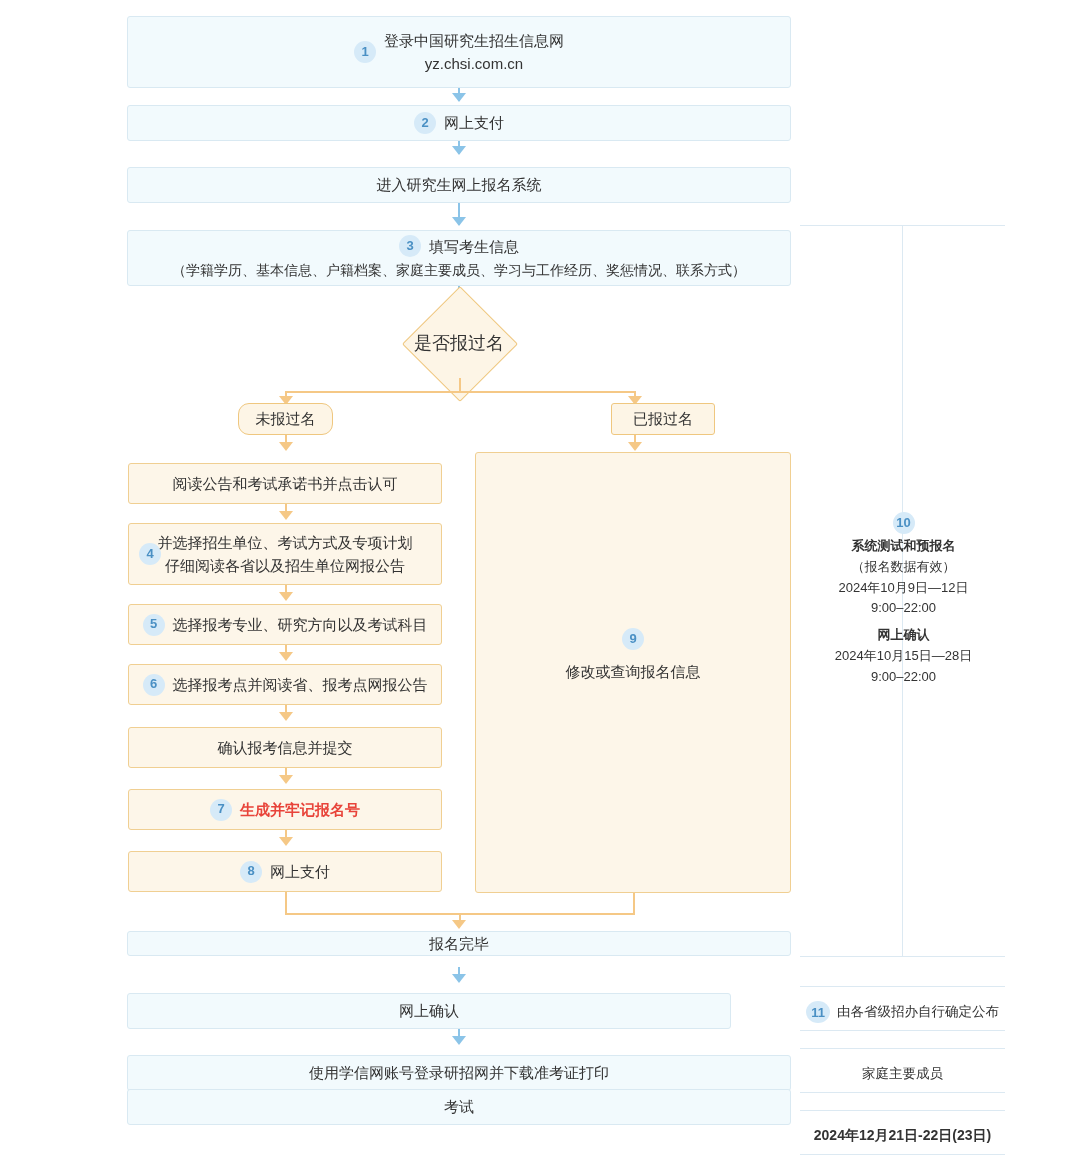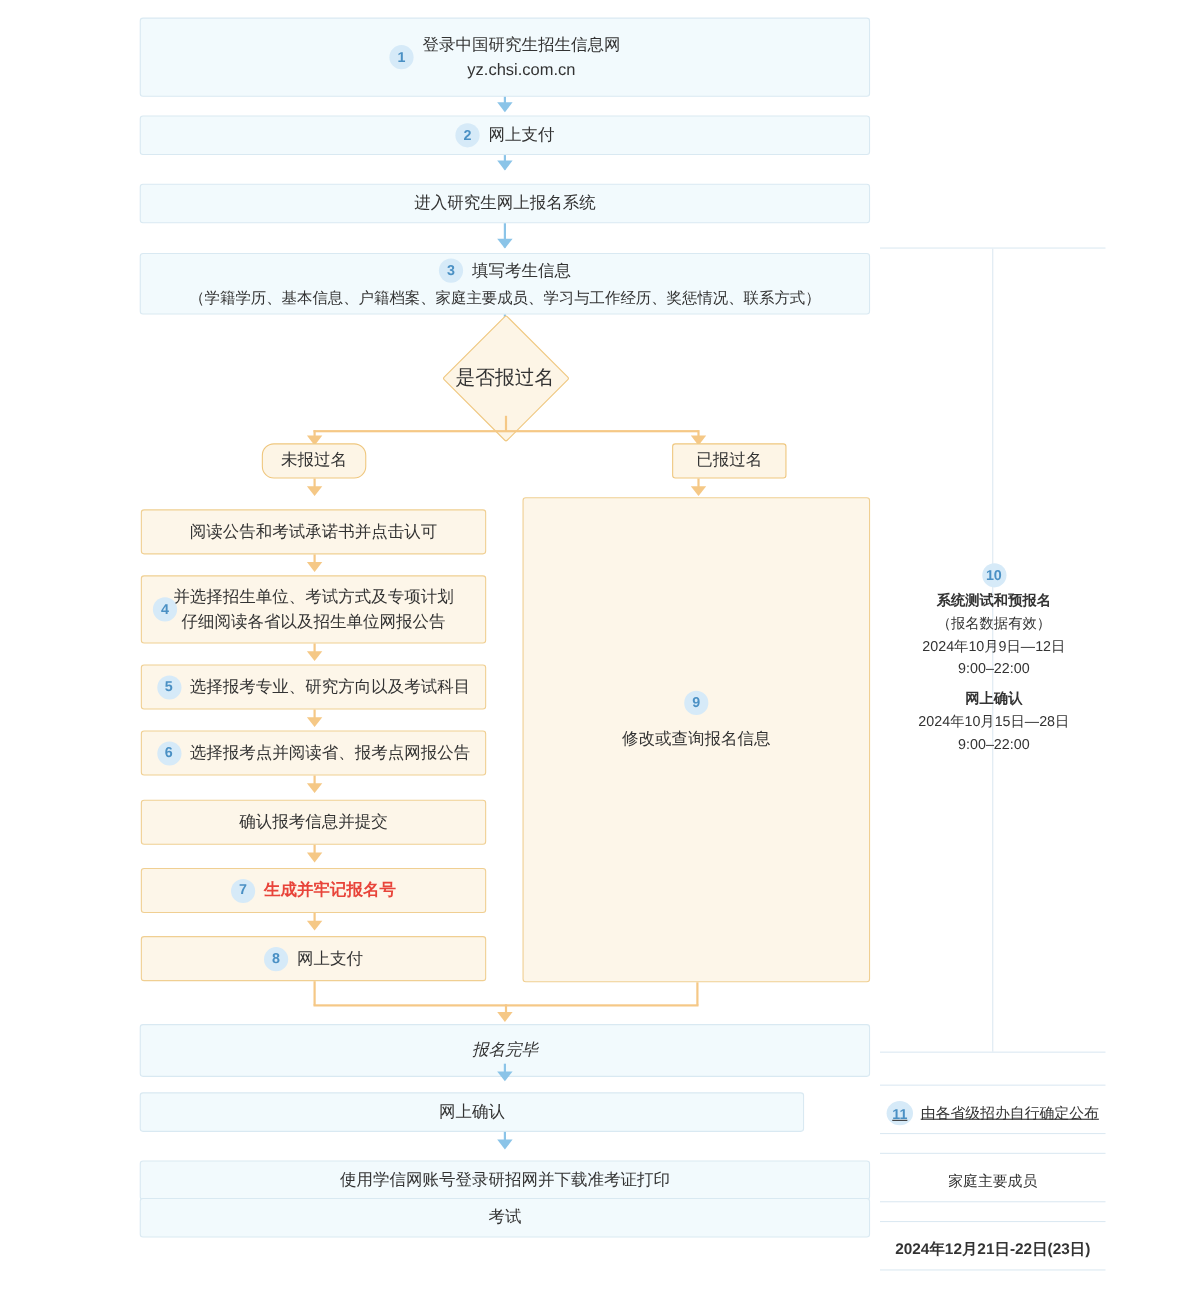--- a/index.html
+++ b/index.html
@@ -267,21 +267,21 @@
     <span class="badge" style="margin-bottom:10px;">9</span>
     <span class="label">修改或查询报名信息</span>
   </div>
 
   <div class="vline orange" style="left:285px;top:892px;height:22px;"></div>
   <div class="vline orange" style="left:633px;top:893px;height:21px;"></div>
   <div class="hline orange" style="left:285px;top:913px;width:350px;"></div>
   <div class="vline orange" style="left:459px;top:913px;height:11px;"></div>
   <div class="arrow orange" style="left:452px;top:920px;"></div>
 
-  <div class="node blue" style="left:127px;top:931px;width:664px;height:48px;font-style:italic;">
+  <div class="node blue" style="left:127px;top:931px;width:664px;height:25px;">
     <span class="label">报名完毕</span>
   </div>
   <div class="vline blue" style="left:458px;top:967px;height:14px;"></div>
   <div class="arrow blue" style="left:452px;top:974px;"></div>
 
   <div class="node blue" style="left:127px;top:993px;width:604px;height:36px;">
     <span class="label">网上确认</span>
   </div>
   <div class="vline blue" style="left:458px;top:1029px;height:14px;"></div>
   <div class="arrow blue" style="left:452px;top:1036px;"></div>
@@ -307,21 +307,21 @@
     <div>2024年10月9日—12日</div>
     <div>9:00–22:00</div>
     <div class="hd" style="margin-top:6px;">网上确认</div>
     <div>2024年10月15日—28日</div>
     <div>9:00–22:00</div>
   </div>
 
   <div class="panel-hline" style="left:800px;top:956px;width:205px;"></div>
   <div class="panel-hline" style="left:800px;top:986px;width:205px;"></div>
 
-  <div class="note-row" style="left:800px;top:995px;width:205px;height:34px;text-decoration:underline;">
+  <div class="note-row" style="left:800px;top:995px;width:205px;height:34px;">
     <span class="badge wide">11</span>
     <span>由各省级招办自行确定公布</span>
   </div>
 
   <div class="panel-hline" style="left:800px;top:1030px;width:205px;"></div>
   <div class="panel-hline" style="left:800px;top:1048px;width:205px;"></div>
 
   <div class="note-row" style="left:800px;top:1057px;width:205px;height:34px;">
     <span>家庭主要成员</span>
   </div>

